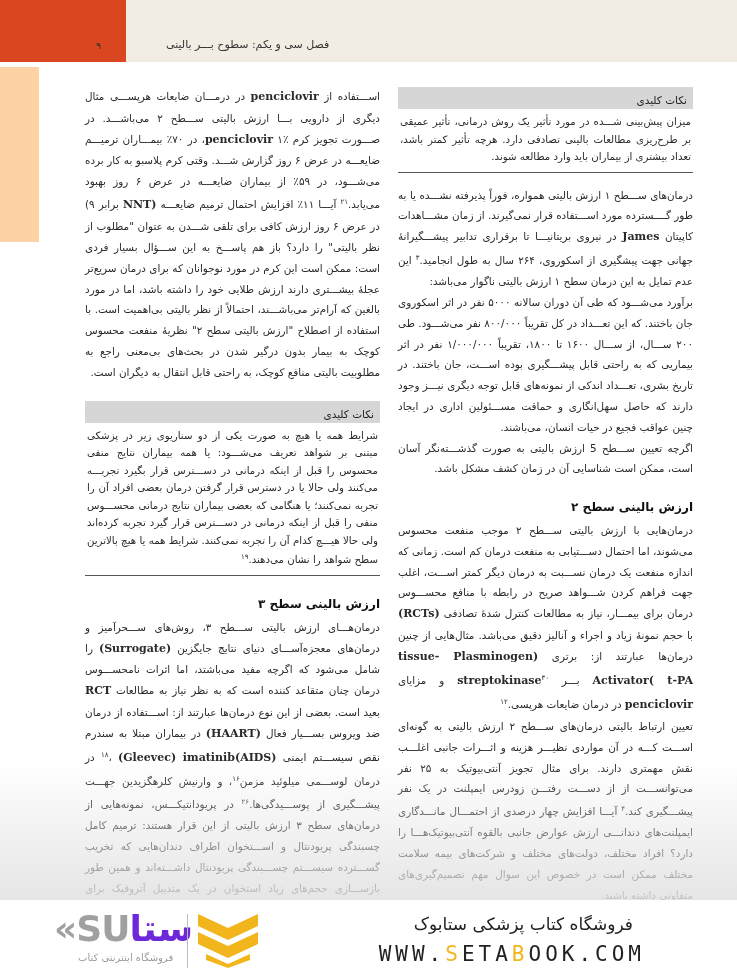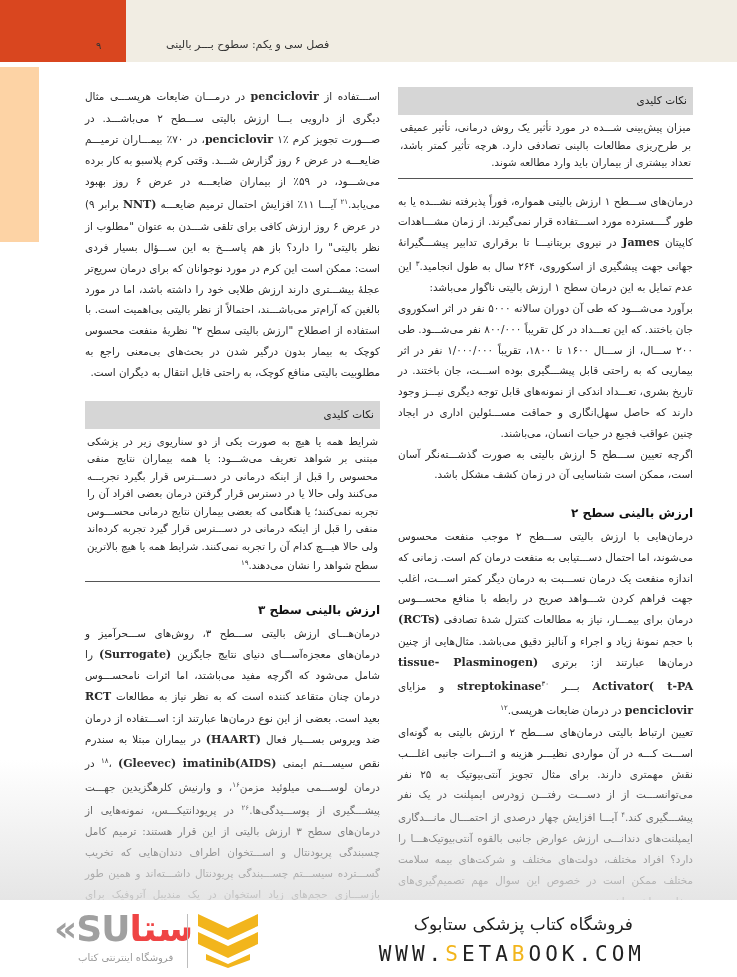--- a/index.html
+++ b/index.html
@@ -11,38 +11,38 @@
   .page-num { position: absolute; left: 96px; top: 40px; font-size: 10px; color: #333; }
   .running-head { position: absolute; left: 166px; top: 38px; font-size: 11px; color: #333; direction: rtl; white-space: nowrap; }
 
   .side-tab { position: absolute; left: 0; top: 67px; width: 39px; height: 175px; background: #fdd3a5; }
 
   .col { position: absolute; direction: rtl; text-align: justify; font-size: 10.4px; line-height: 20.8px; }
   .col-right { left: 398px; top: 87px; width: 295px; }
   .col-left { left: 85px; top: 86px; width: 295px; }
 
   .keybox { border-bottom: 1px solid #555; margin-bottom: 12px; }
-  .keybox-title { background: #d6d6d6; height: 28px; line-height: 26px; padding-right: 6px; font-size: 10.5px; color: #222; }
+  .keybox-title { background: #d6d6d6; height: 22px; line-height: 26px; padding-right: 6px; font-size: 10.5px; color: #222; }
   .keybox-body { padding: 4px 2px 6px 2px; font-size: 10.2px; line-height: 17.5px; }
 
   .para { margin-bottom: 0; }
   .section-title { font-weight: bold; font-size: 12px; margin-top: 18px; margin-bottom: 2px; color: #111; }
   .latin { font-family: "DejaVu Serif", serif; font-weight: bold; font-size: 11px; }
   .sup { font-size: 7px; vertical-align: super; }
 
   .fade { position: absolute; left: 0; top: 760px; width: 737px; height: 140px;
           background: linear-gradient(to bottom, rgba(255,255,255,0) 0%, rgba(225,225,225,0.85) 100%); pointer-events: none; }
 
   .footer { position: absolute; left: 0; top: 900px; width: 737px; height: 77px; background: #ffffff; }
   .store-title { position: absolute; right: 104px; top: 14px; font-size: 17px; color: #222; direction: rtl; white-space: nowrap; }
   .store-url { position: absolute; right: 92px; top: 42px; font-size: 21px; letter-spacing: 4px; color: #222; font-family: "DejaVu Sans Mono", monospace; white-space: nowrap; }
   .store-url .hl { color: #f2b51c; }
   .logo-wrap { position: absolute; left: 40px; top: 8px; width: 240px; height: 64px; }
   .logo-text { position: absolute; left: 14px; top: 0; font-size: 36px; font-weight: bold; color: #a0a0a0; letter-spacing: -1px; }
-  .logo-text .y { color: #ef4444; }
+  .logo-text .y { color: #6d28d9; }
   .logo-sub { position: absolute; left: 38px; top: 44px; font-size: 10px; color: #9a9a9a; direction: rtl; white-space: nowrap; }
   .logo-divider { position: absolute; left: 147px; top: 6px; width: 1px; height: 54px; background: #bdbdbd; }
   .logo-mark { position: absolute; left: 158px; top: 6px; width: 60px; height: 54px; }
 </style>
 </head>
 <body>
 
 <div class="header-bar"></div>
 <div class="header-red">
   <span class="page-num">۹</span>

